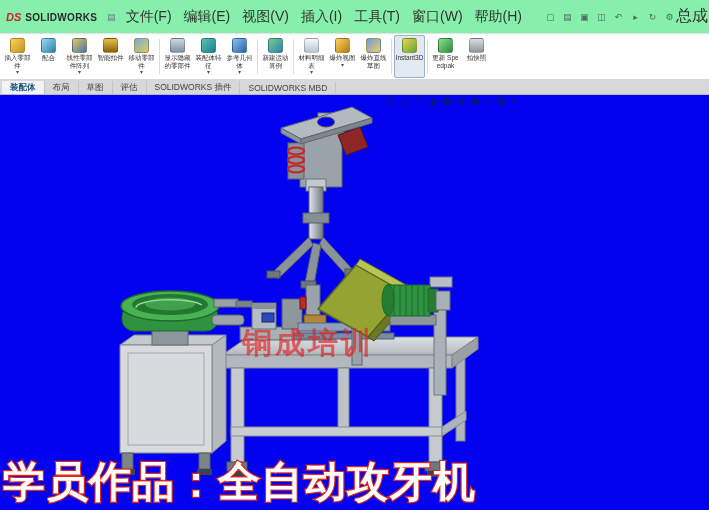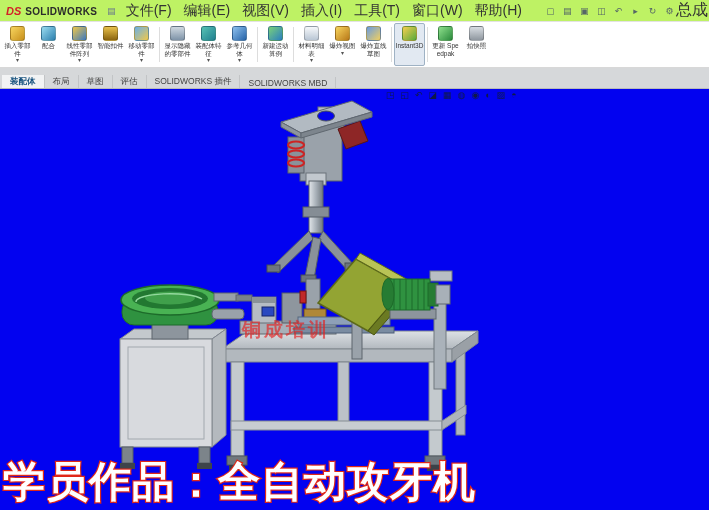--- a/index.html
+++ b/index.html
@@ -1,21 +1,21 @@
 <!DOCTYPE html>
 <html><head>
 <meta charset="utf-8">
 <style>
   *{margin:0;padding:0;box-sizing:border-box}
   html,body{width:709px;height:510px;overflow:hidden;background:#fff;
     font-family:"Liberation Sans",sans-serif}
   .app{width:709px;height:510px;display:flex;flex-direction:column}
 
   
-  .menubar{height:22px;background:#bef264;border-bottom:1px solid #e3e3e3;
+  .menubar{height:34px;background:#86efac;border-bottom:1px solid #e3e3e3;
     display:flex;align-items:center;padding:0 6px;flex-shrink:0}
   .logo{display:flex;align-items:baseline;margin-right:8px;white-space:nowrap}
   .logo-ds{color:#d42027;font-weight:bold;font-style:italic;font-size:11px}
   .logo-name{color:#2b2b2b;font-weight:bold;font-size:10px;letter-spacing:.3px;margin-left:4px}
   .doc-glyph{font-size:9px;color:#6a7a8a;margin:0 4px 0 2px}
   .menu-item{font-size:14px;color:#333;padding:2px 6px;white-space:nowrap;cursor:default}
   .qa{display:flex;gap:4px;margin-left:16px}
   .qa-icon{font-size:9px;color:#566;width:13px;text-align:center}
   .doc-title{margin-left:auto;font-size:16px;color:#333;padding-right:46px;white-space:nowrap}
 
@@ -40,33 +40,33 @@
   .i7{background:linear-gradient(135deg,#8fc1ef,#2563a8)}
   .i8{background:linear-gradient(135deg,#79d07b,#2a7fc0)}
   .i9{background:linear-gradient(180deg,#f6f8fa,#b9c6d4)}
   .i10{background:linear-gradient(135deg,#f8d55e,#b87818)}
   .i11{background:linear-gradient(135deg,#6a9be0,#f0d060)}
   .i12{background:linear-gradient(135deg,#f6cf4e,#58aa3c)}
   .i13{background:linear-gradient(135deg,#8ee08c,#2a8a3c)}
   .i14{background:linear-gradient(180deg,#d8dde2,#8f979f)}
 
   
-  .tabstrip{height:21px;background:#d6d8da;border-bottom:1px solid #b8babc;
-    display:flex;align-items:flex-end;padding-left:2px;flex-shrink:0}
+  .tabstrip{height:15px;background:#d6d8da;border-bottom:1px solid #b8babc;
+    display:flex;align-items:center;padding-left:2px;flex-shrink:0}
   .tab{font-size:8.5px;color:#444;padding:1px 8px 0;border-right:1px solid #c2c4c6;
     display:flex;align-items:center;white-space:nowrap}
   .tab.active{background:#f2f3f4;color:#16527e;font-weight:bold}
 
   
   .viewport{position:relative;flex:1;background:#0202f0;overflow:hidden}
   .machine{position:absolute;left:0;top:0}
   .headsup{position:absolute;top:1px;left:386px;display:flex;gap:6px}
   .hicon{font-size:9px;color:#121e2a;opacity:.85}
   .watermark{position:absolute;left:242px;top:228px;
-    font-family:Liberation Sans, sans-serif;font-size:19px;font-weight:bold;
+    font-family:Liberation Sans, sans-serif;font-size:30px;font-weight:bold;
     color:rgba(228,32,32,.65);letter-spacing:3px;white-space:nowrap}
   .caption-svg{position:absolute;left:0;bottom:2px}
 </style>
 </head>
 <body>
 
 <div class="app">
 
   <div class="menubar">
     <div class="logo">

